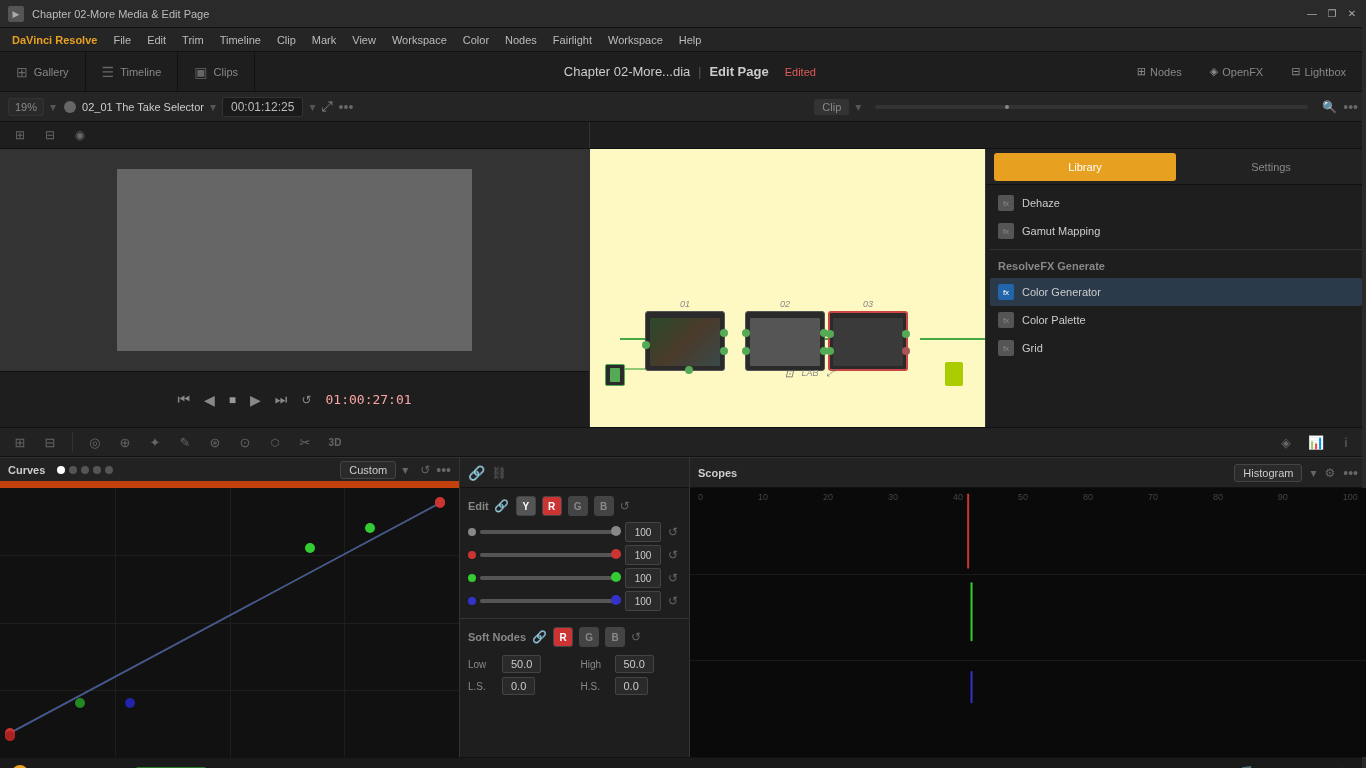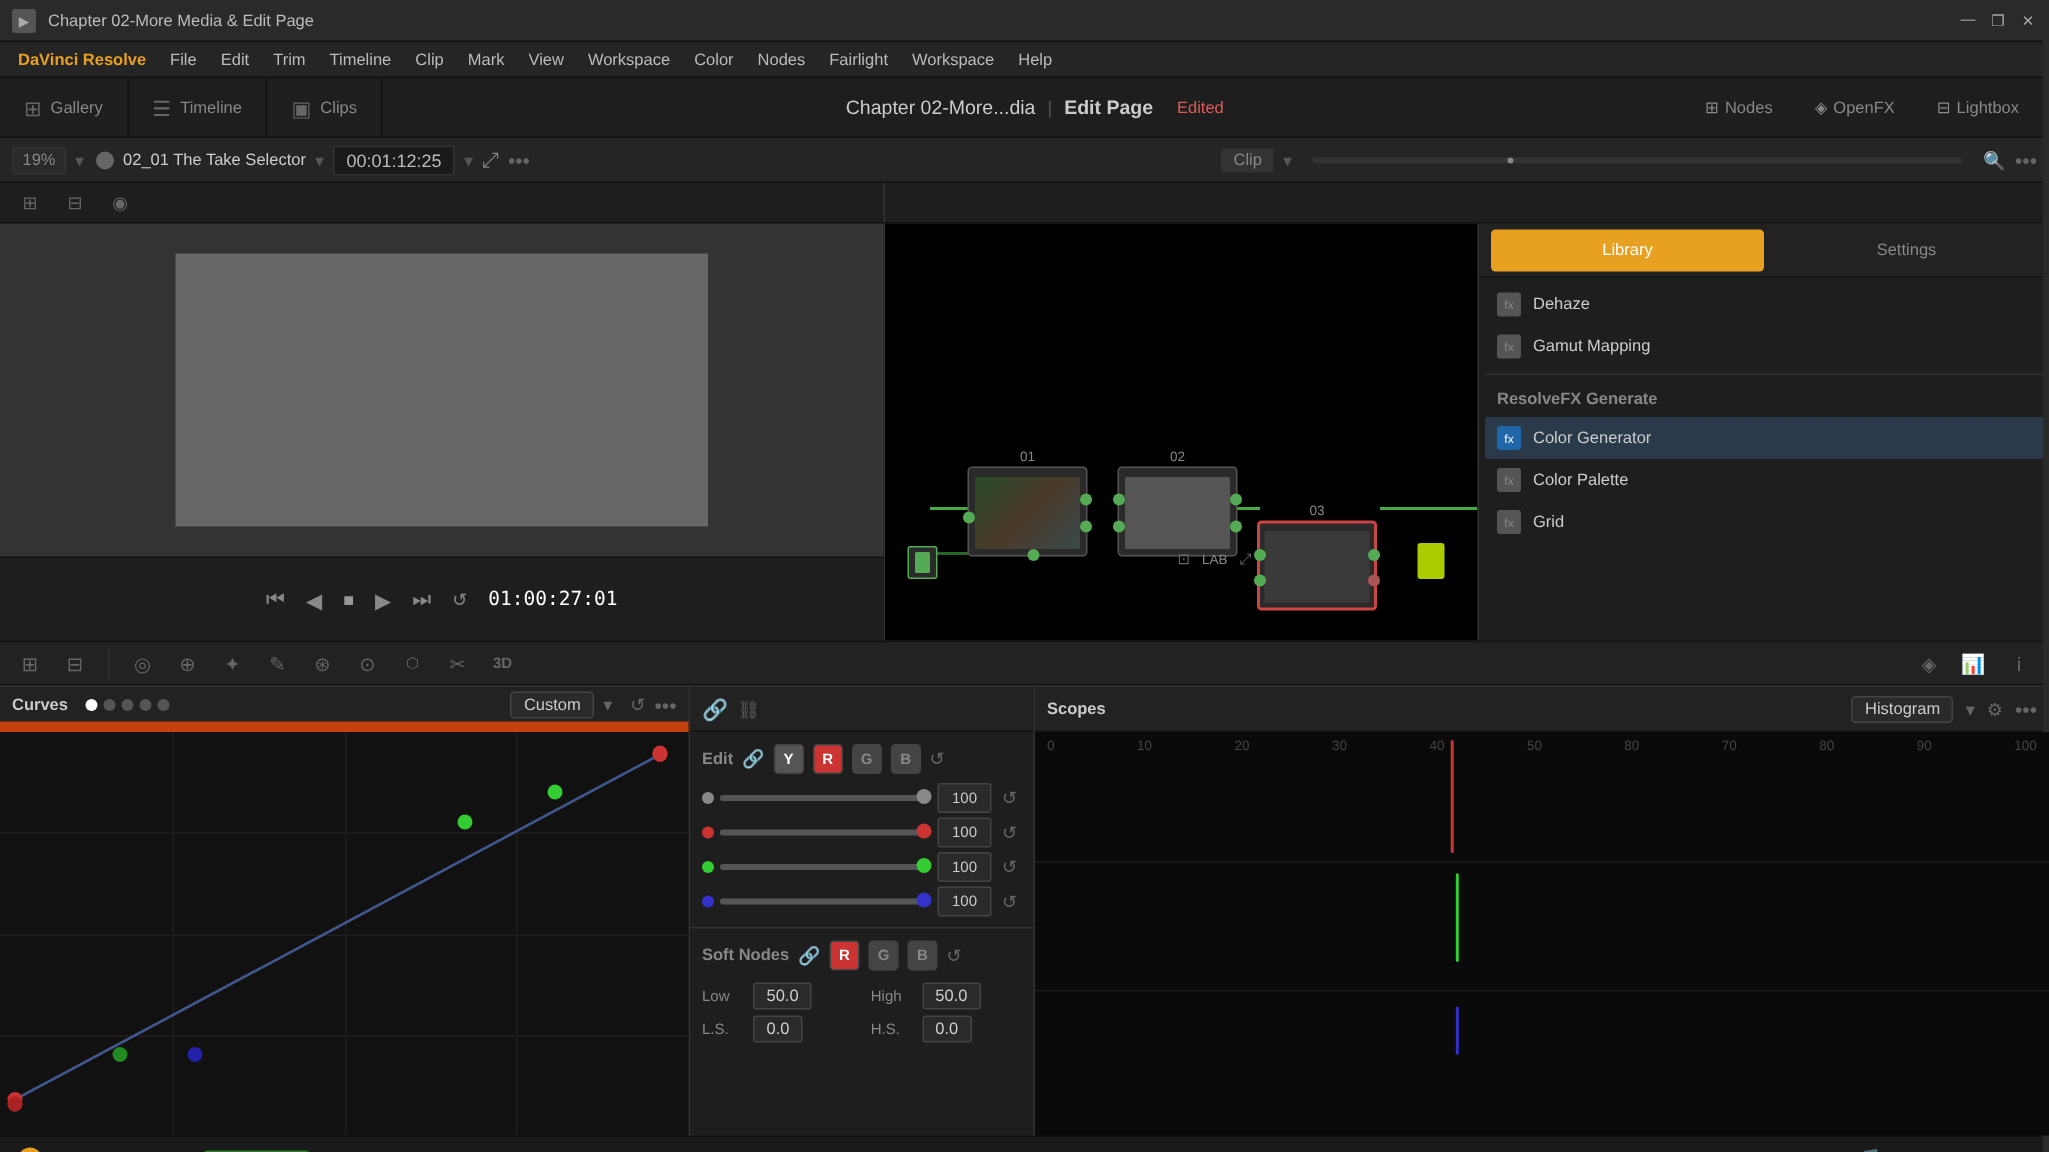--- a/index.html
+++ b/index.html
@@ -36,21 +36,21 @@
     .tl-flex { flex: 1; }
     .tl-clip-label { font-size: 11px; color: #888; background: #333; padding: 2px 8px; border-radius: 2px; }
     .tl-dots { color: #666; font-size: 14px; cursor: pointer; }
 
     
     #viewer-panel { width: 590px; min-width: 590px; background: #111; display: flex; flex-direction: column; border-right: 1px solid #333; }
     #viewer-canvas { flex: 1; background: #444; position: relative; display: flex; align-items: center; justify-content: center; }
     #viewer-controls { height: 60px; background: #1e1e1e; display: flex; flex-direction: column; align-items: center; justify-content: center; gap: 4px; border-top: 1px solid #111; }
     #viewer-transport { display: flex; align-items: center; gap: 12px; }
     .transport-btn { color: #888; font-size: 14px; cursor: pointer; }
-    .timecode-display { font-size: 13px; color: #ffffff; font-family: monospace; }
+    .timecode-display { font-size: 13px; color: #fca5a5; font-family: monospace; }
     .vi-btn { color: #666; font-size: 12px; cursor: pointer; width: 24px; height: 20px; display: flex; align-items: center; justify-content: center; border-radius: 2px; }
 
     
     #nodes-panel { flex: 1; background: #1a1a1a; display: flex; flex-direction: column; border-right: 1px solid #333; }
     #nodes-canvas { flex: 1; position: relative; background: #1a1a1a; }
 
     
     #fx-panel { width: 380px; min-width: 380px; background: #1e1e1e; display: flex; flex-direction: column; }
     #fx-tabs { height: 36px; background: #222; display: flex; align-items: center; border-bottom: 1px solid #111; }
     .fx-tab { flex: 1; text-align: center; padding: 8px; font-size: 11px; cursor: pointer; color: #888; }
@@ -226,21 +226,21 @@
         <div class="transport-btn" style="font-size:12px;color:#999;">■</div>
         <div class="transport-btn">▶</div>
         <div class="transport-btn">⏭</div>
         <div class="transport-btn" style="font-size:12px;">↺</div>
         <div class="timecode-display">01:00:27:01</div>
       </div>
     </div>
   </div>
 
   <div id="nodes-panel" style="flex:1;background:#1a1a1a;display:flex;flex-direction:column;border-right:1px solid #333;position:relative;overflow:hidden;">
-    <div id="nodes-canvas" style="flex:1;position:relative;background:#000000;overflow:hidden;">
+    <div id="nodes-canvas" style="flex:1;position:relative;background:#fef9c3;overflow:hidden;font-style:italic;">
       <svg id="nodes-svg" style="position:absolute;top:0;left:0;width:100%;height:100%;pointer-events:none;">
 
         <line x1="30" y1="190" x2="100" y2="190" stroke="#4a4" stroke-width="2"></line>
         <line x1="180" y1="190" x2="250" y2="190" stroke="#4a4" stroke-width="2"></line>
         <line x1="330" y1="190" x2="400" y2="190" stroke="#4a4" stroke-width="2"></line>
 
         <line x1="30" y1="220" x2="100" y2="220" stroke="#4a4" stroke-width="2" opacity="0.6"></line>
       </svg>
 
       <div style="position:absolute;left:55px;top:150px;">
@@ -259,21 +259,21 @@
         <div style="font-size:9px;color:#888;text-align:center;margin-bottom:2px;">02</div>
         <div style="position:relative;width:80px;height:60px;background:#2a2a2a;border:1px solid #555;border-radius:3px;">
           <div style="width:70px;height:48px;margin:6px auto;background:#555;border-radius:1px;"></div>
           <div style="position:absolute;left:-4px;top:30%;width:8px;height:8px;background:#5a5;border-radius:50%;"></div>
           <div style="position:absolute;left:-4px;top:60%;width:8px;height:8px;background:#5a5;border-radius:50%;"></div>
           <div style="position:absolute;right:-4px;top:30%;width:8px;height:8px;background:#5a5;border-radius:50%;"></div>
           <div style="position:absolute;right:-4px;top:60%;width:8px;height:8px;background:#5a5;border-radius:50%;"></div>
         </div>
       </div>
 
-      <div style="position:absolute;left:248px;top:150px;margin-top:36px;">
+      <div style="position:absolute;left:238px;top:150px;">
         <div style="font-size:9px;color:#888;text-align:center;margin-bottom:2px;">03</div>
         <div style="position:relative;width:80px;height:60px;background:#2a2a2a;border:2px solid #cc4444;border-radius:3px;">
           <div style="width:70px;height:48px;margin:5px auto;background:#3a3a3a;border-radius:1px;"></div>
           <div style="position:absolute;left:-4px;top:30%;width:8px;height:8px;background:#5a5;border-radius:50%;"></div>
           <div style="position:absolute;left:-4px;top:60%;width:8px;height:8px;background:#5a5;border-radius:50%;"></div>
           <div style="position:absolute;right:-4px;top:30%;width:8px;height:8px;background:#5a5;border-radius:50%;"></div>
           <div style="position:absolute;right:-4px;top:60%;width:8px;height:8px;background:#a55;border-radius:50%;"></div>
         </div>
       </div>
 

